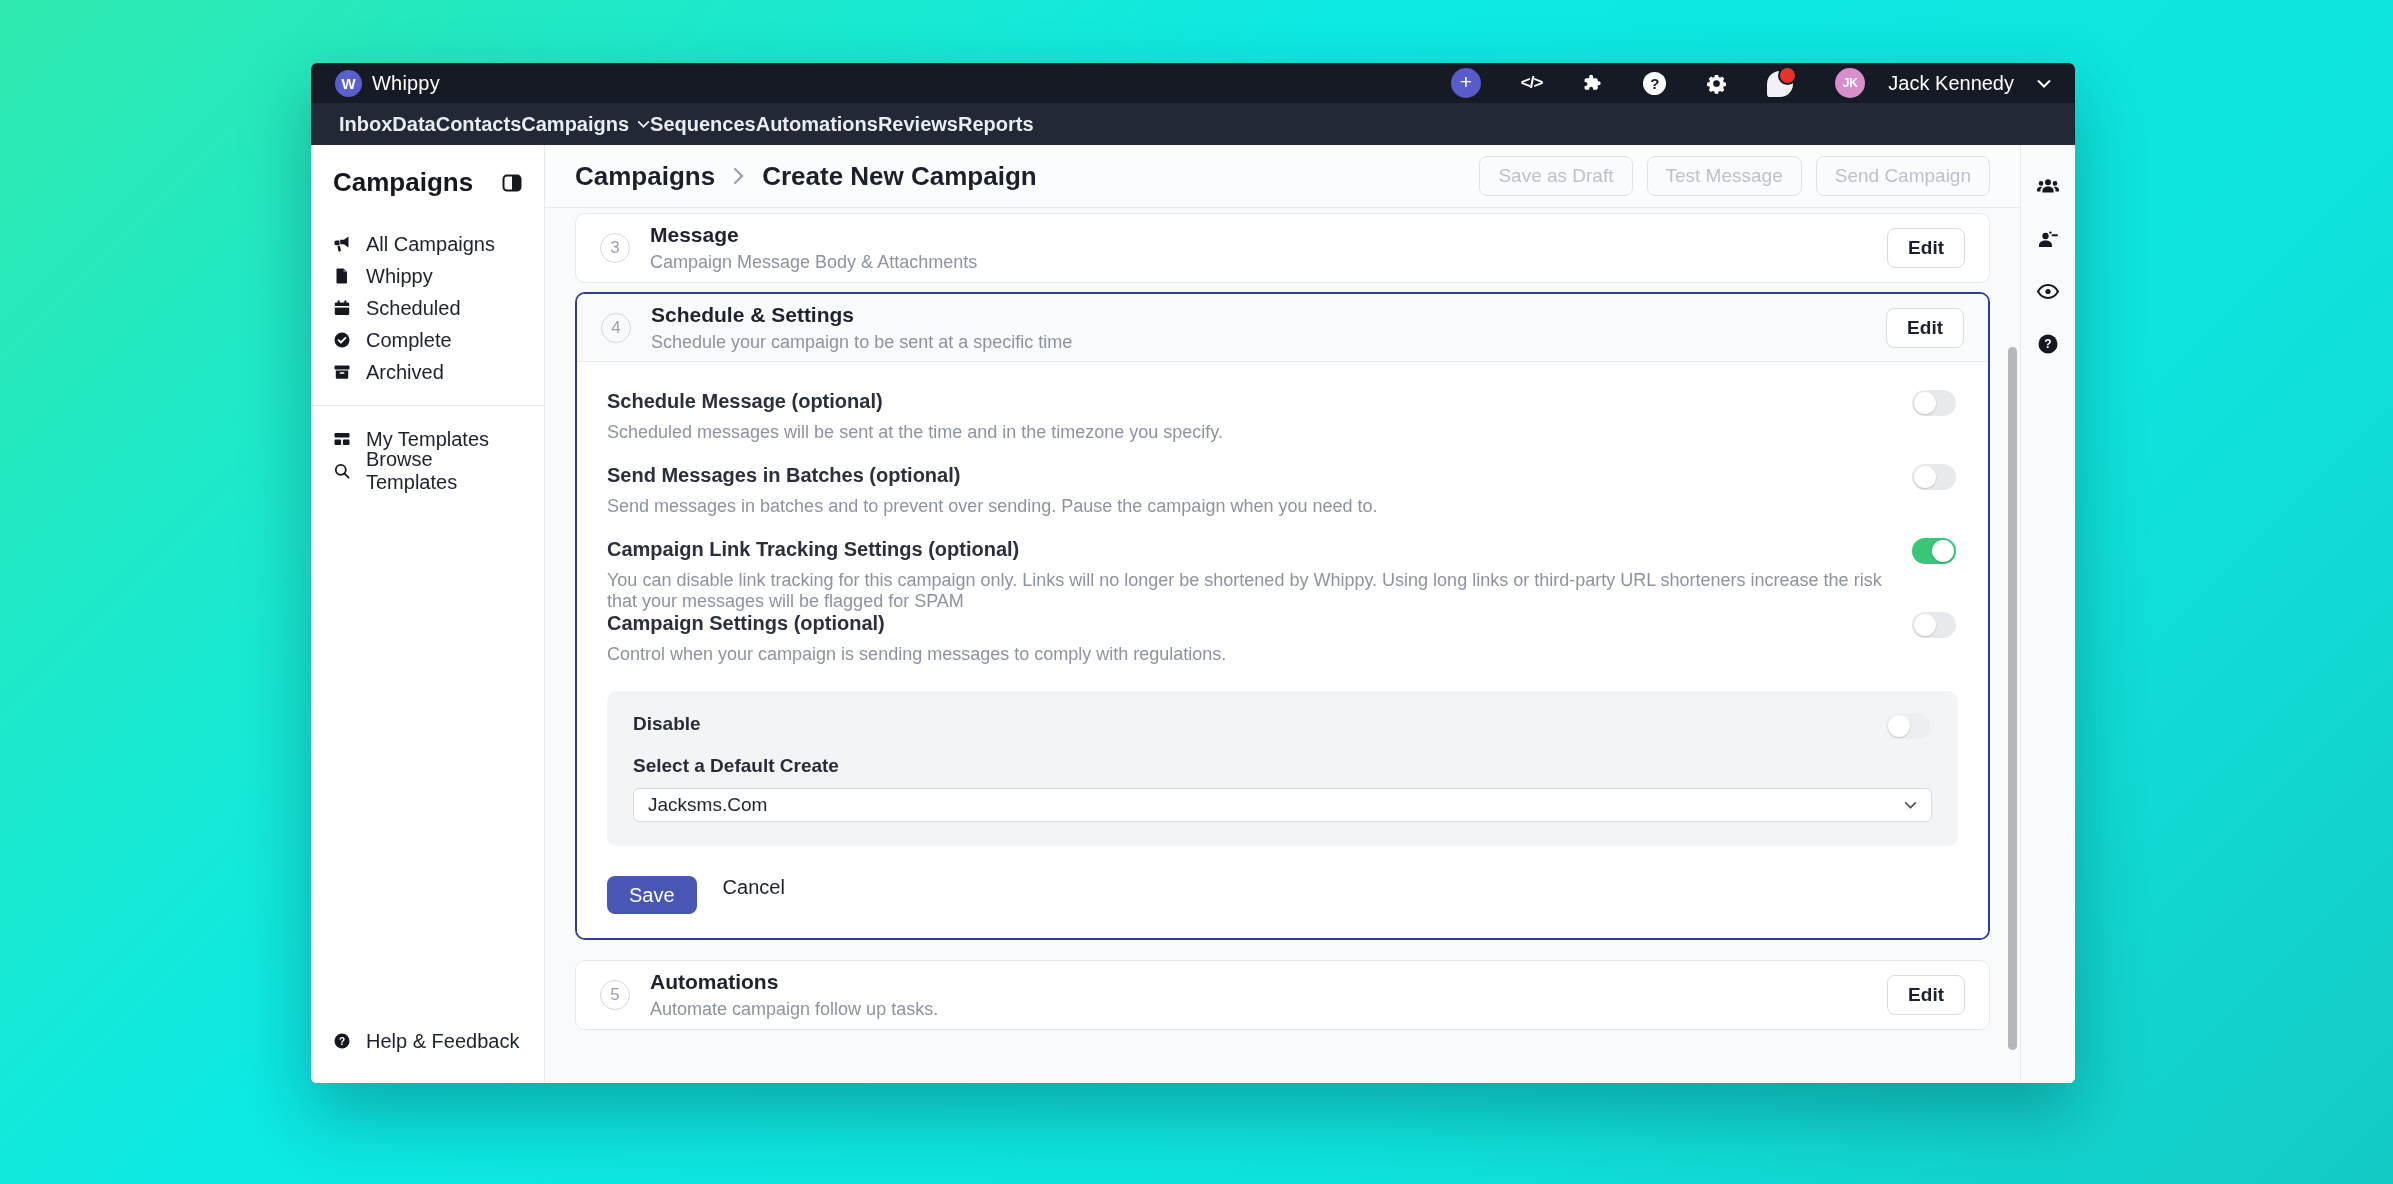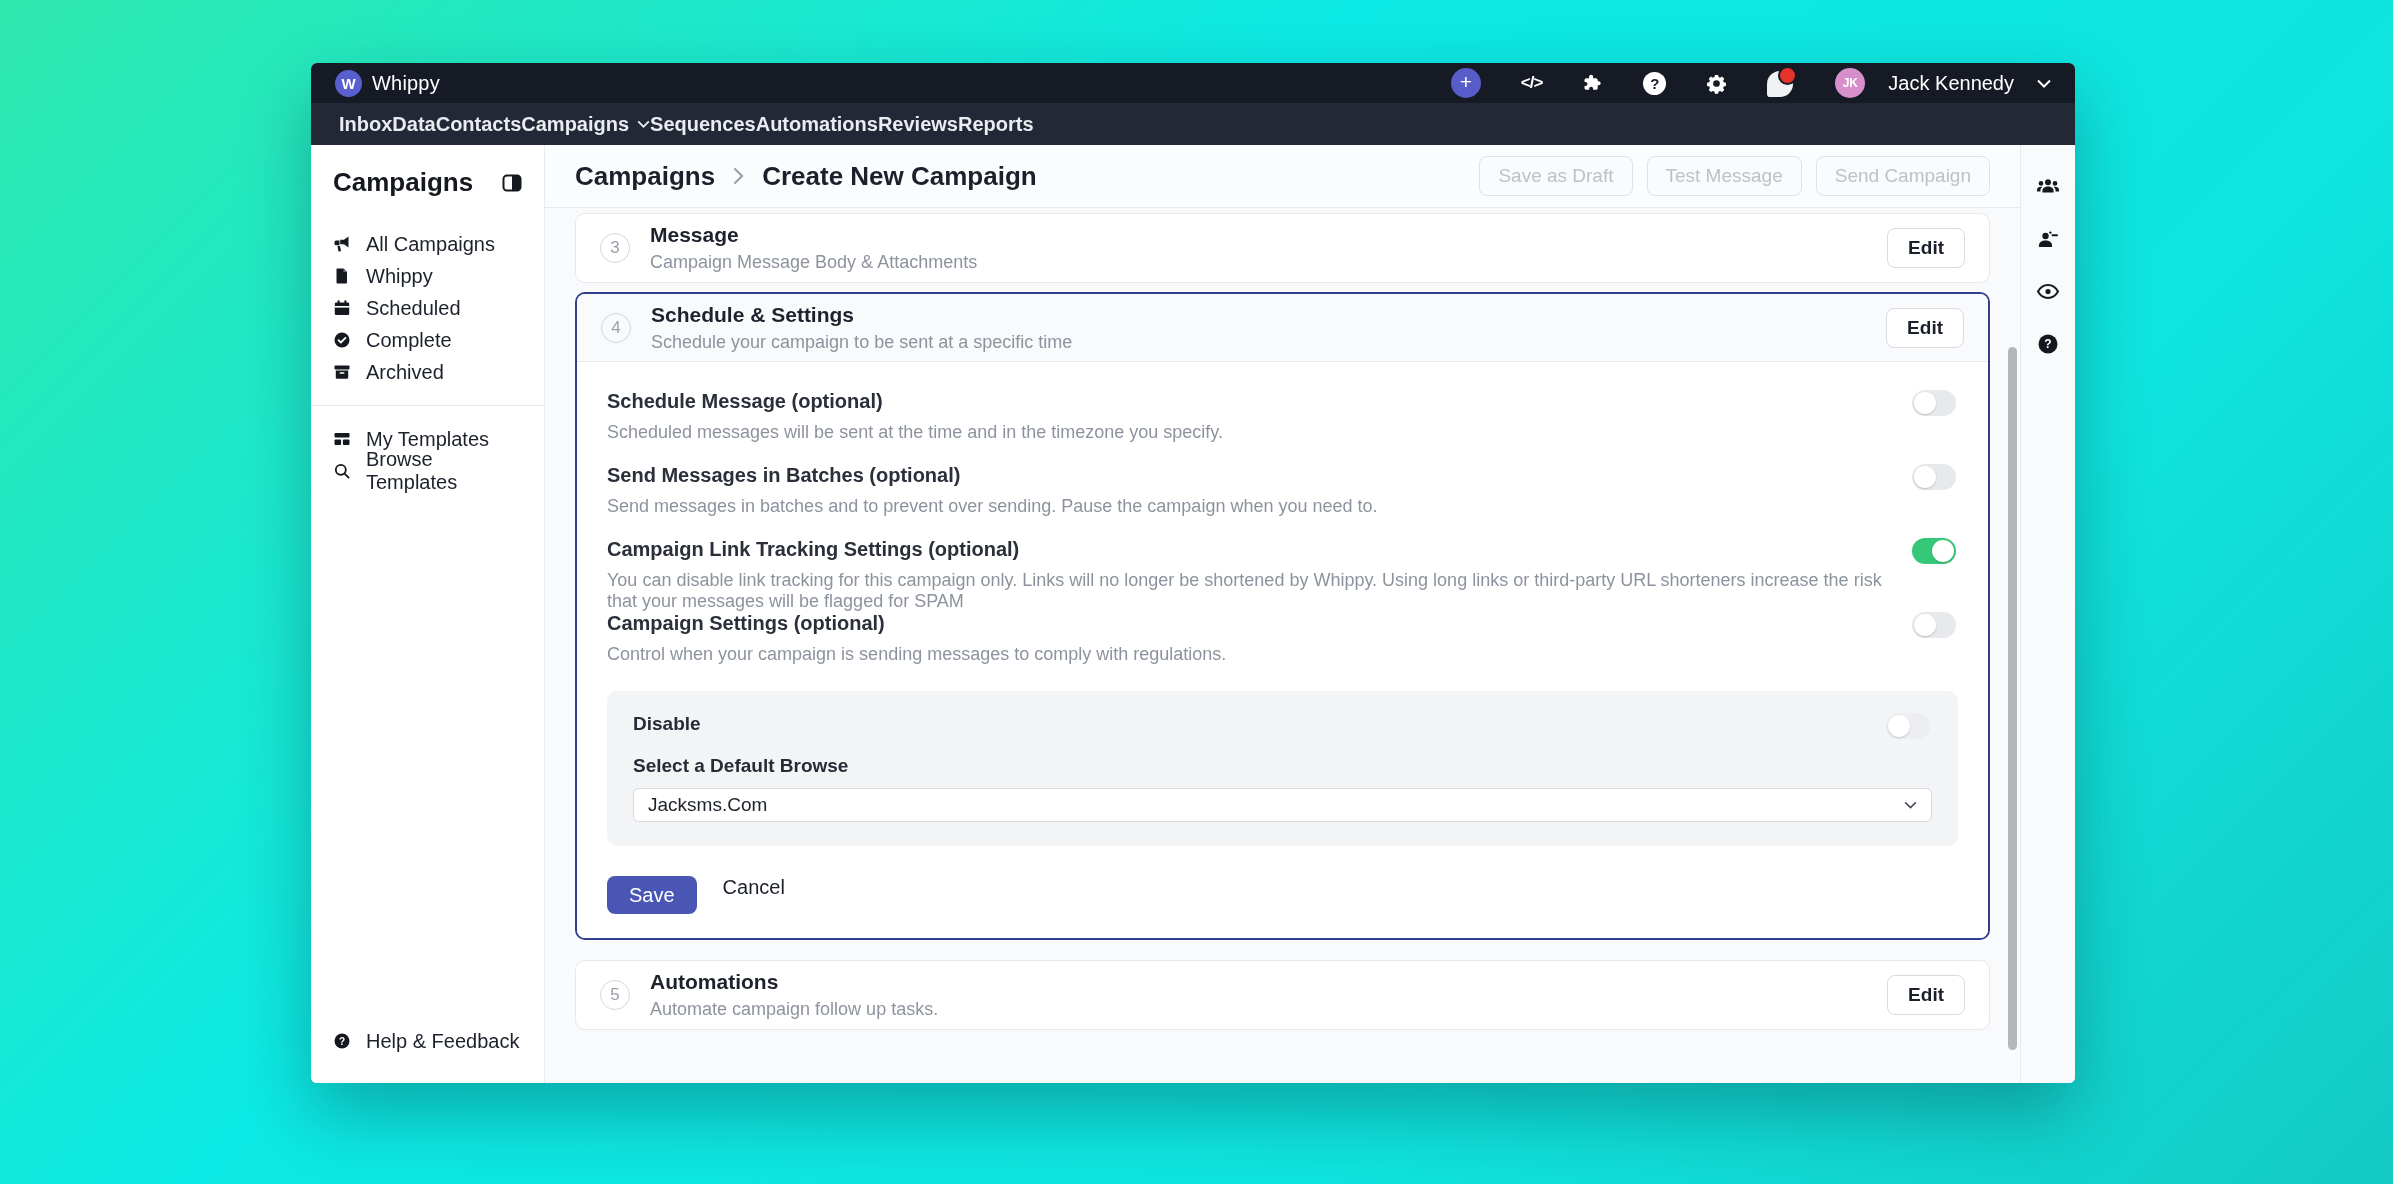--- a/index.html
+++ b/index.html
@@ -317,21 +317,21 @@
               <div class="row-title">Campaign Settings (optional)</div>
               <div class="row-desc">Control when your campaign is sending messages to comply with regulations.</div>
               <div class="toggle"></div>
             </div>
 
             <div class="panel">
               <div class="panel-row">
                 <div class="panel-label">Disable</div>
                 <div class="toggle"></div>
               </div>
-              <div class="domain-label">Select a Default Browse</div>
+              <div class="domain-label">Select a Default Create</div>
               <div class="select">
                 <span>Jacksms.Com</span>
                 <svg width="13" height="8" viewBox="0 0 14 9" fill="none" stroke="currentColor" stroke-width="1.8">
                     <path d="M1 1.5l6 6 6-6"></path>
                   </svg>
               </div>
             </div>
 
             <div class="btn-row">
               <div class="save-btn">Save</div>

